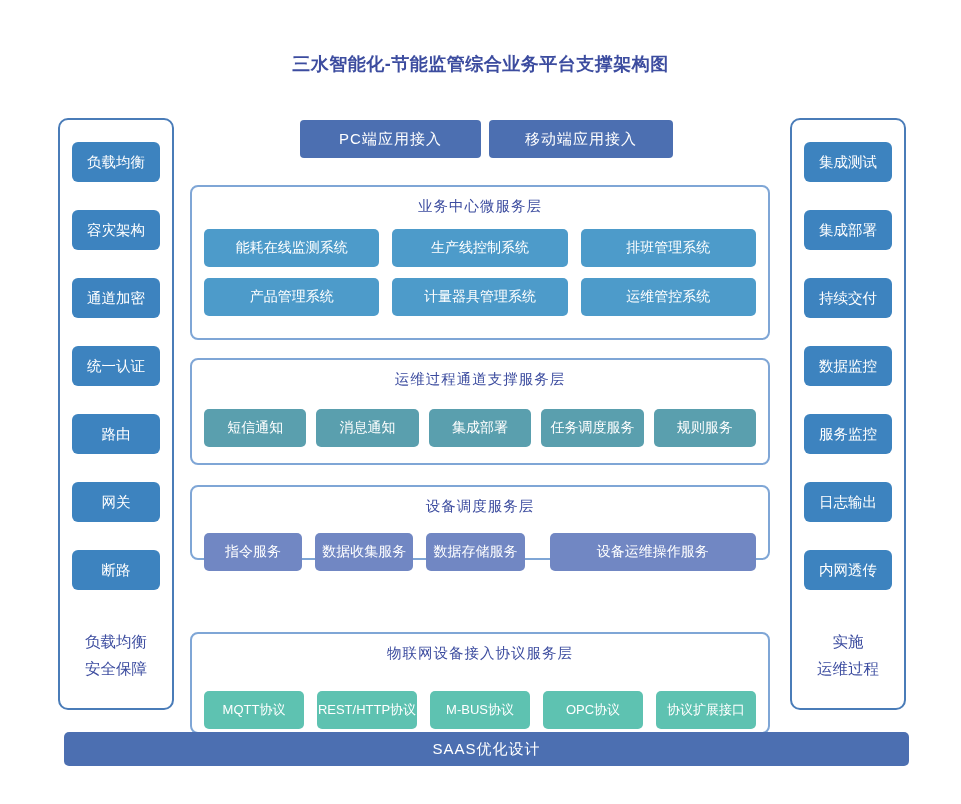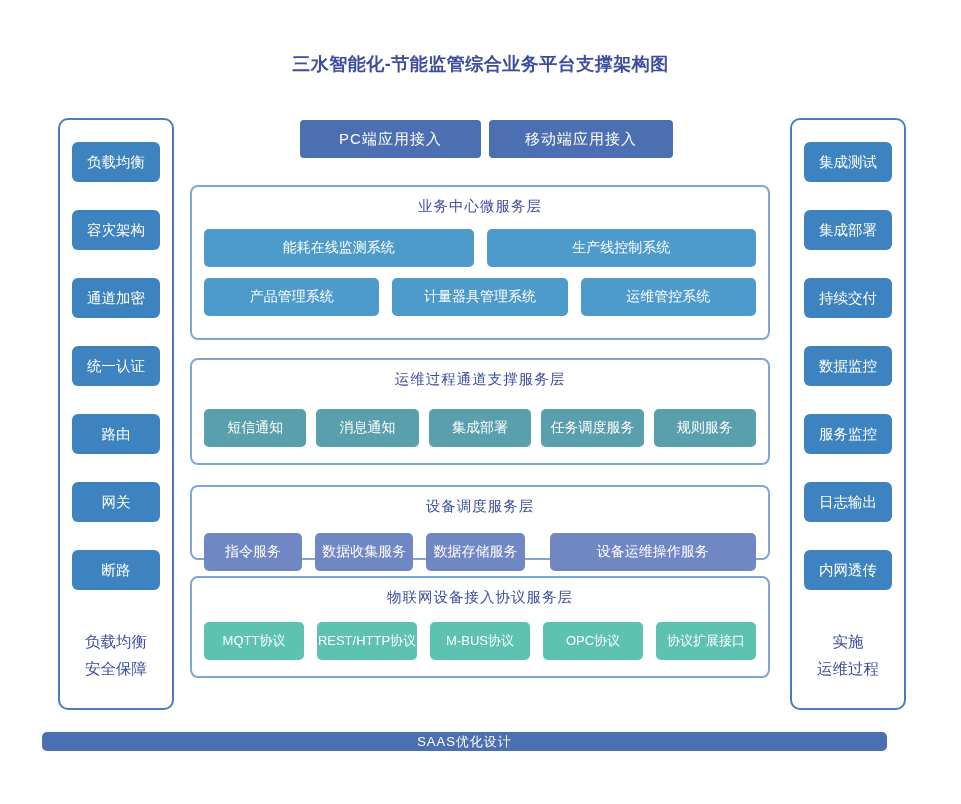--- a/index.html
+++ b/index.html
@@ -47,50 +47,50 @@
   .access-btn.mobile { left: 489px; width: 184px; }
 
   
   .layer-panel {
     position: absolute; left: 190px; width: 580px;
     border: 2px solid #7fa6d6; border-radius: 8px; background: #ffffff;
   }
   .layer-panel.p1 { top: 185px; height: 155px; }
   .layer-panel.p2 { top: 358px; height: 107px; }
   .layer-panel.p3 { top: 485px; height:  75px; }
-  .layer-panel.p4 { top: 576px; height: 102px; }
+  .layer-panel.p4 { top: 632px; height: 102px; }
   .layer-title {
     padding-top: 10px; text-align: center; color: #3c4c9f; font-size: 14.5px;
     letter-spacing: 1px;
   }
   .box-row {
     display: flex; gap: 13px; padding: 0 12px;
   }
   .p1 .box-row.r1 { margin-top: 13px; }
   .p1 .box-row.r2 { margin-top: 11px; }
   .p2 .box-row { margin-top: 20px; gap: 10px; }
   .p3 .box-row { margin-top: 17px; }
-  .p4 .box-row { margin-top: 15px; }
+  .p4 .box-row { margin-top: 28px; }
   .node {
     flex: 1 1 0; height: 38px; border-radius: 5px; color: #ffffff;
     display: flex; align-items: center; justify-content: center;
     font-size: 14px; white-space: nowrap; overflow: hidden;
   }
   .node.wide { flex: 2.1 1 0; margin-left: 12px; }
   .p1 .node { background: #4d9bca; }
   .p2 .node { background: #5a9fae; }
   .p3 .node { background: #7187c3; }
   .p4 .node { background: #5ec2b1; font-size: 13px; }
 
   
   .bottom-bar {
-    position: absolute; left: 42px; top: 732px; width: 845px; height: 19px;
+    position: absolute; left: 64px; top: 732px; width: 845px; height: 34px;
     background: #4c6fb1; border-radius: 5px; color: #ffffff;
     display: flex; align-items: center; justify-content: center;
-    font-size: 13px; letter-spacing: 1px;
+    font-size: 15px; letter-spacing: 1px;
   }
 </style>
 </head>
 <body>
 
 <div class="canvas">
 
   <div class="diagram-title">三水智能化-节能监管综合业务平台支撑架构图</div>
 
   <div class="pillar left">
@@ -122,20 +122,21 @@
   </div>
 
   <div class="access-btn pc">PC端应用接入</div>
   <div class="access-btn mobile">移动端应用接入</div>
 
   <div class="layer-panel p1">
     <div class="layer-title">业务中心微服务层</div>
     <div class="box-row r1">
       <div class="node">能耗在线监测系统</div>
       <div class="node">生产线控制系统</div>
+      <div class="node">排班管理系统</div>
     </div>
     <div class="box-row r2">
       <div class="node">产品管理系统</div>
       <div class="node">计量器具管理系统</div>
       <div class="node">运维管控系统</div>
     </div>
   </div>
 
   <div class="layer-panel p2">
     <div class="layer-title">运维过程通道支撑服务层</div>

